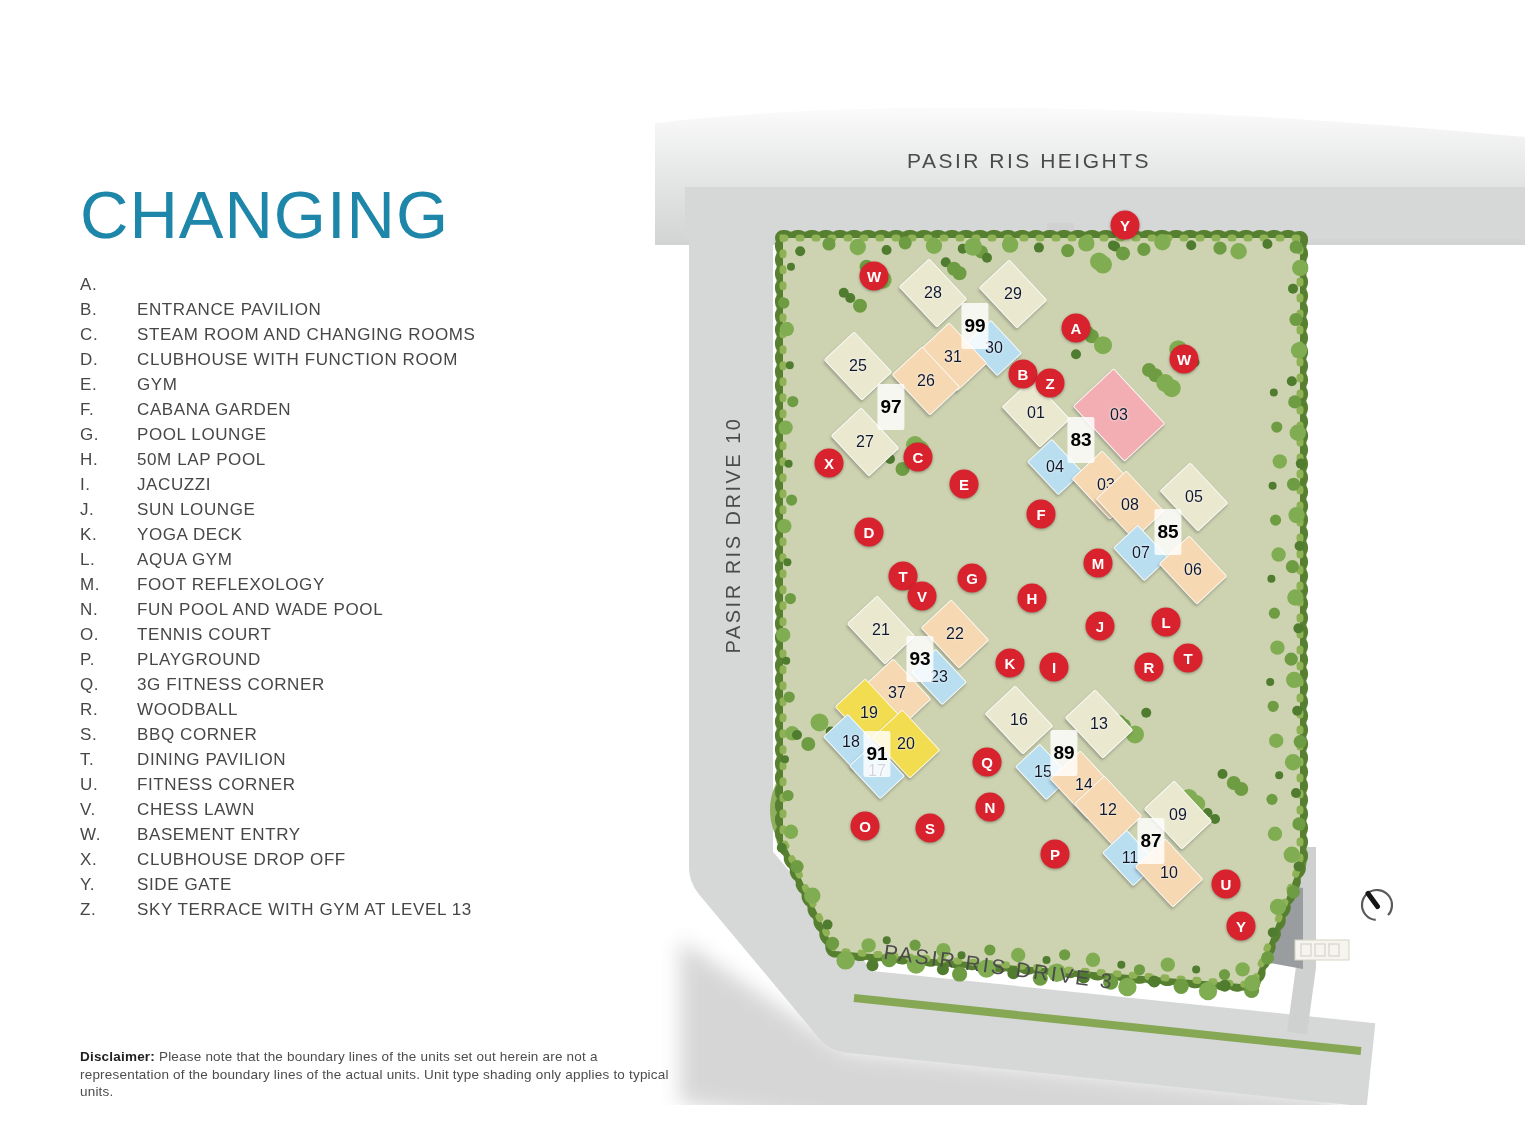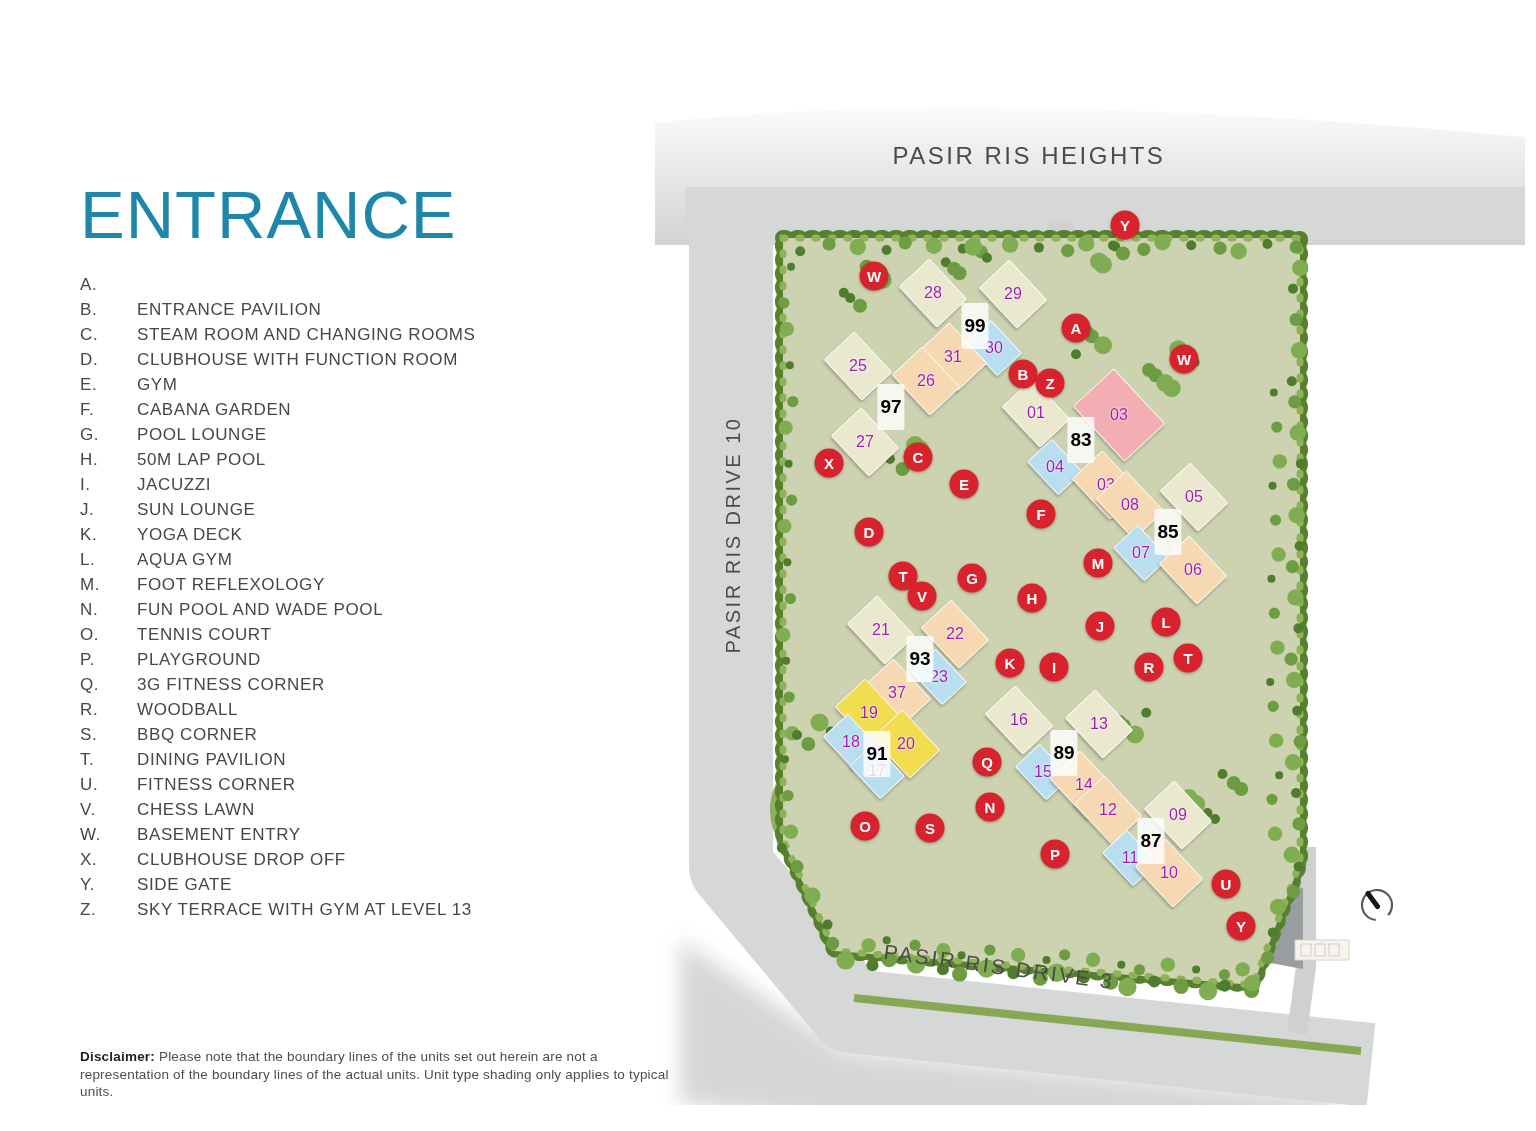--- a/index.html
+++ b/index.html
@@ -17,50 +17,50 @@
   .legend-label{flex:1;white-space:nowrap;}
   .disclaimer{position:absolute;left:0;top:1048px;width:600px;font-size:13.5px;
     line-height:17.5px;color:#4c4c4c;letter-spacing:.2px;}
   .disclaimer b{color:#1f1f1f;}
 
   
   .map{position:absolute;left:655px;top:95px;width:870px;height:1010px;}
   .map svg{position:absolute;left:0;top:0;}
 
   .road-label{position:absolute;color:#4b4b4b;white-space:nowrap;letter-spacing:2.5px;}
-  .road-label.top{left:374px;top:47px;transform:translateX(-50%);font-size:24px;}
+  .road-label.top{left:374px;top:54px;transform:translateX(-50%);font-size:21px;}
   .road-label.left{left:78px;top:440px;transform:translate(-50%,-50%) rotate(-90deg);font-size:20px;}
   .road-label.bottom{left:344px;top:872px;transform:translate(-50%,-50%) rotate(7.5deg);font-size:21px;}
 
   .layer{position:absolute;left:0;top:0;width:870px;height:1010px;pointer-events:none;}
 
   
   .block{position:absolute;width:0;height:0;}
   .block-shape{position:absolute;width:56px;height:42px;margin-left:-28px;margin-top:-21px;
     transform:rotate(47deg);border:1px solid rgba(255,255,255,.85);
     box-shadow:1px 2px 3px rgba(70,70,70,.35);border-radius:2px;}
   .block.blue .block-shape{width:46px;height:34px;margin-left:-23px;margin-top:-17px;}
   .block.pink .block-shape{width:76px;height:56px;margin-left:-38px;margin-top:-28px;}
-  .block-num{position:absolute;transform:translate(-50%,-50%);font-size:16px;color:#a21caf;
+  .block-num{position:absolute;transform:translate(-50%,-50%);font-size:16px;color:#0f172a;
     text-shadow:0 0 3px rgba(255,255,255,.9),0 0 1px rgba(255,255,255,.9);}
 
   
   .addr{position:absolute;transform:translate(-50%,-50%);font-size:19px;font-weight:bold;
     color:#000;background:rgba(255,255,255,.82);padding:12px 3px;border-radius:2px;line-height:22px;}
 
   
   .marker{position:absolute;width:29px;height:29px;border-radius:50%;
     transform:translate(-50%,-50%);display:flex;align-items:center;justify-content:center;
     color:#fff;font-size:15px;font-weight:bold;box-shadow:0 1px 3px rgba(0,0,0,.35);}
 </style>
 </head>
 <body>
 
 <div class="left-panel">
-  <div class="page-title" style="color: rgb(30, 135, 169);">ENTRANCE</div>
+  <div class="page-title" style="color: rgb(30, 135, 169);">CHANGING</div>
   <div class="legend" id="legend-list">
       <div class="legend-row">
         <span class="legend-key">A.</span>
       </div>
       <div class="legend-row">
         <span class="legend-key">B.</span>
         <span class="legend-label">ENTRANCE PAVILION</span>
       </div>
       <div class="legend-row">
         <span class="legend-key">C.</span>

